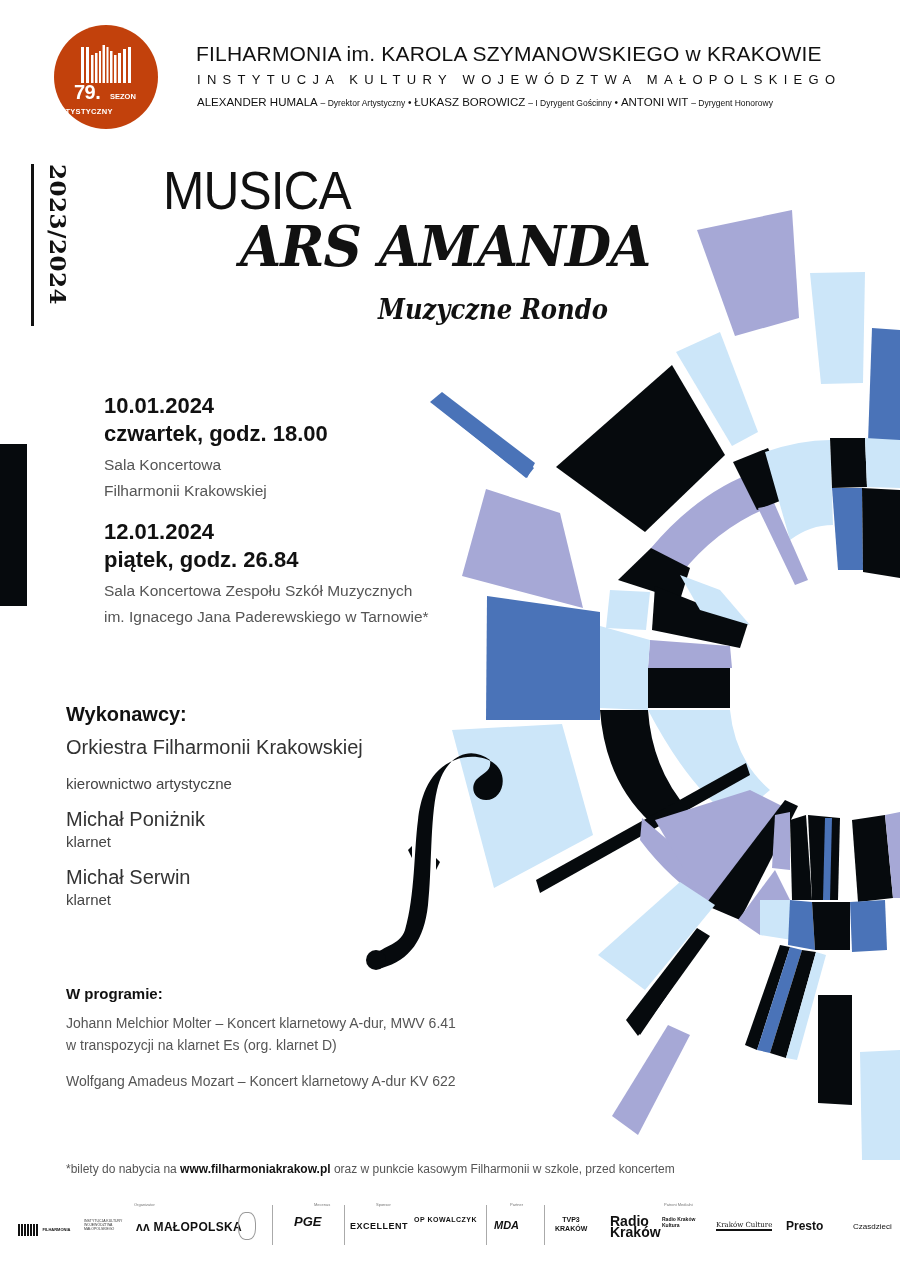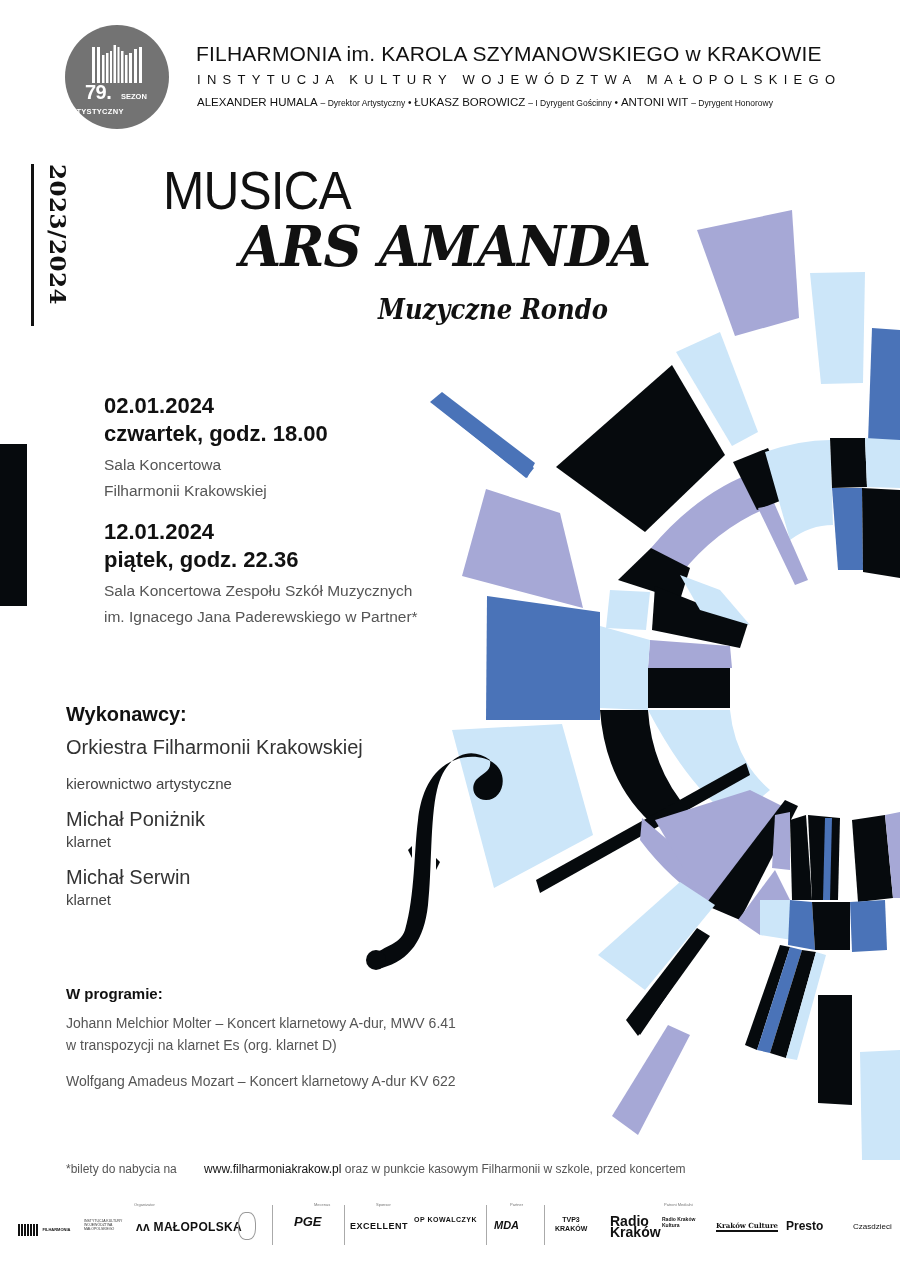--- a/index.html
+++ b/index.html
@@ -1,22 +1,22 @@
 <!DOCTYPE html>
 <html><head>
 <meta charset="utf-8">
 <style>
   * { box-sizing: border-box; margin: 0; padding: 0; }
   html, body { width: 900px; height: 1273px; background: #ffffff; overflow: hidden; }
   body { position: relative; font-family: "DejaVu Sans", "Liberation Sans", sans-serif; color: #111; }
 
   
   .logo-circle {
-    position: absolute; left: 65px; top: 25px; width: 104px; height: 104px;
-    border-radius: 50%; background: #737373;
+    position: absolute; left: 54px; top: 25px; width: 104px; height: 104px;
+    border-radius: 50%; background: #c2410c;
   }
   .logo-circle svg { position: absolute; left: 0; top: 0; }
   .logo-num {
     position: absolute; left: 20px; top: 56px; color: #fff;
     font-family: "Liberation Sans", sans-serif; font-weight: bold; font-size: 20px; letter-spacing: -0.5px;
   }
   .logo-sezon {
     position: absolute; left: 56px; top: 67px; color: #fff;
     font-family: "Liberation Sans", sans-serif; font-weight: bold; font-size: 7.5px;
   }
@@ -80,21 +80,21 @@
   
   .prog { position: absolute; left: 66px; top: 985px; width: 520px; }
   .prog-head { font-family: "Liberation Sans", sans-serif; font-weight: bold; font-size: 15px; color: #111; margin-bottom: 10px; }
   .prog-item { font-family: "Liberation Sans", sans-serif; font-size: 14px; color: #555; line-height: 22px; margin-bottom: 14px; }
 
   
   .footnote {
     position: absolute; left: 66px; top: 1162px; font-family: "Liberation Sans", sans-serif;
     font-size: 12px; color: #555; white-space: nowrap;
   }
-  .footnote b { color: #111; font-weight: normal; margin-left: 24px; }
+  .footnote b { color: #111; font-weight: bold; }
 
   
   .sponsors { position: absolute; left: 14px; top: 1200px; width: 876px; height: 50px; }
   .sp { position: absolute; top: 14px; font-family: "Liberation Sans", sans-serif; color: #111; white-space: nowrap; }
   .sp-cap { position: absolute; top: 2px; font-size: 4px; color: #777; font-family: "Liberation Sans", sans-serif; white-space: nowrap; }
   .sp-div { position: absolute; top: 5px; width: 1px; height: 40px; background: #aaa; }
 
   
   .graphic { position: absolute; left: 0; top: 0; width: 900px; height: 1273px; pointer-events: none; }
 </style>
@@ -213,30 +213,30 @@
 
 <div class="season-line"></div>
 <div class="season-text">2023/2024</div>
 <div class="left-bar"></div>
 
 <div class="t-musica">MUSICA</div>
 <div class="t-ars">ARS AMANDA</div>
 <div class="t-rondo">Muzyczne Rondo</div>
 
 <div class="event" style="top:392px;">
-  <div class="ev-date">02.01.2024</div>
+  <div class="ev-date">10.01.2024</div>
   <div class="ev-day">czwartek, godz. 18.00</div>
   <div class="ev-venue" style="margin-top:4px;">Sala Koncertowa</div>
   <div class="ev-venue">Filharmonii Krakowskiej</div>
 </div>
 <div class="event" style="top:518px;">
   <div class="ev-date">12.01.2024</div>
-  <div class="ev-day">piątek, godz. 22.36</div>
+  <div class="ev-day">piątek, godz. 26.84</div>
   <div class="ev-venue" style="margin-top:4px;">Sala Koncertowa Zespołu Szkół Muzycznych</div>
-  <div class="ev-venue">im. Ignacego Jana Paderewskiego w Partner*</div>
+  <div class="ev-venue">im. Ignacego Jana Paderewskiego w Tarnowie*</div>
 </div>
 
 <div class="perf">
   <div class="perf-head">Wykonawcy:</div>
   <div class="perf-name" style="margin-bottom:14px;">Orkiestra Filharmonii Krakowskiej</div>
   <div class="perf-role">kierownictwo artystyczne</div>
   <div class="perf-name">Michał Poniżnik</div>
   <div class="perf-role">klarnet</div>
   <div class="perf-name">Michał Serwin</div>
   <div class="perf-role">klarnet</div>
@@ -278,16 +278,16 @@
   <span class="sp" style="left:280px; top:14px; font-size:13px; font-style:italic; font-weight:bold;">PGE</span>
   <span class="sp-div" style="left:330px;"></span>
   <span class="sp" style="left:336px; top:21px; font-size:9px; font-weight:bold; letter-spacing:0.5px;">EXCELLENT</span>
   <span class="sp" style="left:400px; top:16px; font-size:7px; font-weight:bold; letter-spacing:0.5px;">OP KOWALCZYK</span>
   <span class="sp-div" style="left:472px;"></span>
   <span class="sp" style="left:480px; top:19px; font-size:11px; font-weight:bold; font-style:italic;">MDA</span>
   <span class="sp-div" style="left:530px;"></span>
   <span class="sp" style="left:541px; top:15px; font-size:7px; font-weight:bold; text-align:center; width:32px; line-height:9px; white-space:normal;">TVP3 KRAKÓW</span>
   <span class="sp" style="left:596px; top:16px; font-size:14px; font-weight:bold; width:36px; line-height:11px; white-space:normal;text-align:right;">Radio Kraków</span>
   <span class="sp" style="left:648px; top:16px; font-size:5px; font-weight:bold; width:36px; line-height:6px; white-space:normal;">Radio Kraków Kultura</span>
-  <span class="sp" style="left:702px; top:21px; font-size:7px; font-family:'DejaVu Serif', serif; border-bottom:2px solid #111;font-weight:bold;">Kraków Culture</span>
+  <span class="sp" style="left:702px; top:21px; font-size:7px; font-family:'DejaVu Serif', serif; border-bottom:2px solid #111;">Kraków Culture</span>
   <span class="sp" style="left:772px; top:19px; font-size:12px; font-weight:bold;">Presto</span>
   <span class="sp" style="left:803px; top:22px; font-size:8px;margin-left:36px;">Czasdzieci</span>
 </div>
 
 </body></html>

